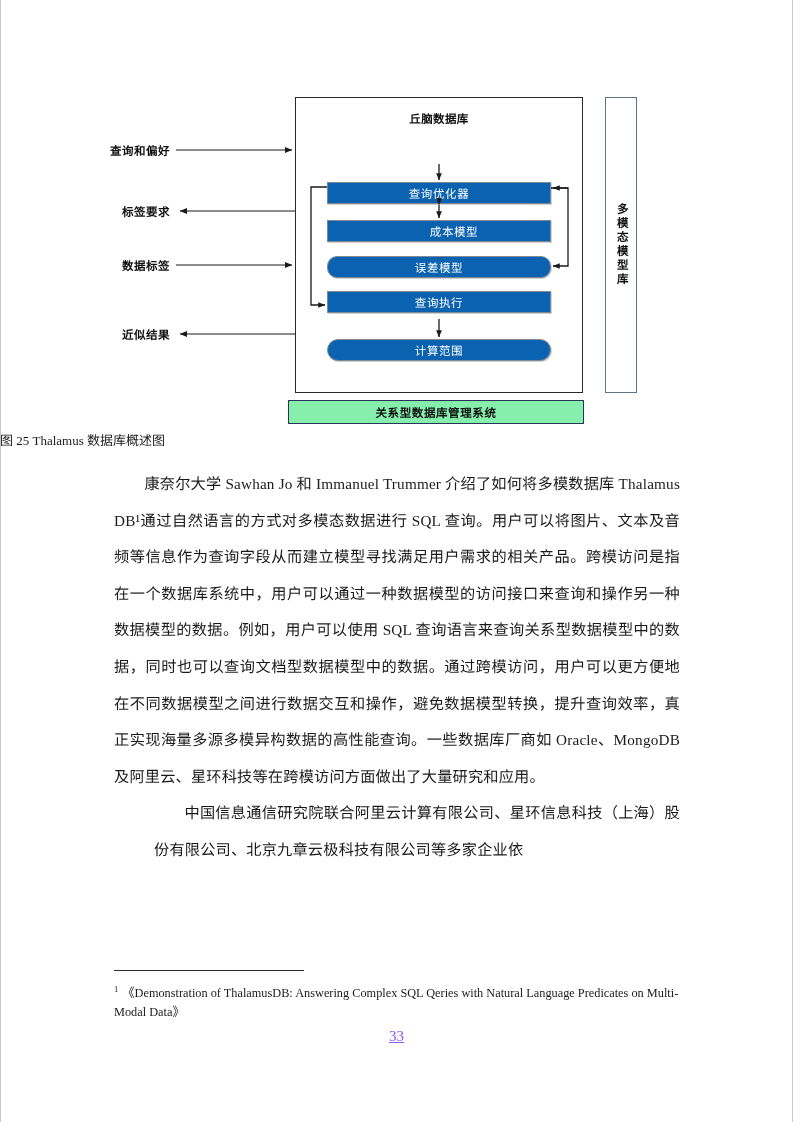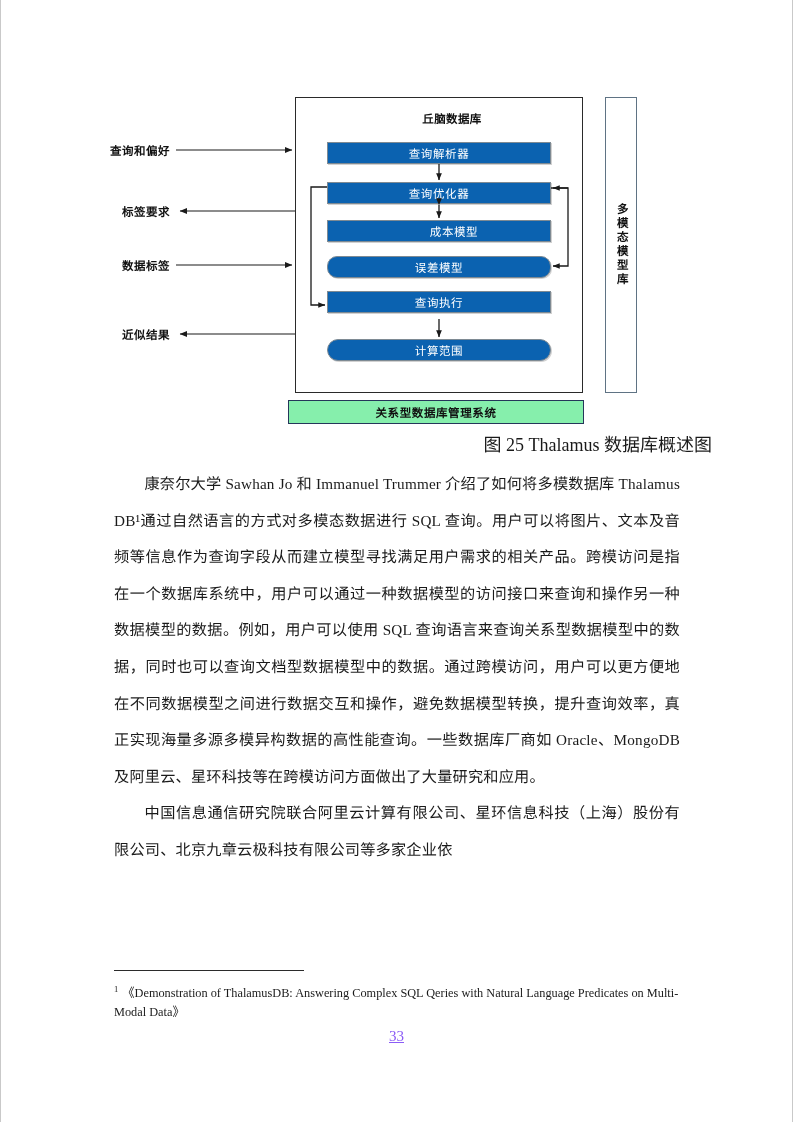--- a/index.html
+++ b/index.html
@@ -49,21 +49,20 @@
   .outer-title {
     position: absolute;
     left: 295px; top: 110px;
     width: 288px;
     text-align: center;
     font-family: "Liberation Sans", "DejaVu Sans", sans-serif;
     font-size: 11.5px;
     font-weight: 700;
     color: #111;
     letter-spacing: 0.4px;
-    padding-left: 13px;
   }
 
   
   .bbox {
     position: absolute;
     left: 327px;
     width: 224px;
     height: 22px;
     background: #0b62b0;
     border: 1px solid #7e8a93;
@@ -145,23 +144,23 @@
     position: absolute;
     left: 0; top: 0;
     width: 793px; height: 455px;
     pointer-events: none;
   }
 
   .fig-caption {
     position: absolute;
     left: 0; top: 430px;
     width: 712px;
-    text-align: right;
-    font-family: "Liberation Serif", "DejaVu Serif", serif;
-    font-size: 18px;
+    text-align: left;
+    font-family: "Liberation Serif", "DejaVu Serif", serif;
+    font-size: 13px;
     color: #1a1a1a;
   }
 
   
   .body {
     position: absolute;
     left: 114px;
     top: 466px;
     width: 566px;
   }
@@ -169,21 +168,21 @@
     font-family: "Liberation Serif", "DejaVu Serif", serif;
     font-size: 15.2px;
     line-height: 36.6px;
     text-align: justify;
     text-justify: inter-character;
     text-indent: 2em;
     margin: 0;
     color: #1a1a1a;
     letter-spacing: 0.2px;
   }
-  .para + .para { margin-top: 0; }
+  .para + .para { margin-top: 0; margin-left: 40px; }
 
   
   .footnote-rule {
     position: absolute;
     left: 114px;
     top: 970px;
     width: 190px;
     height: 0;
     border-top: 1.1px solid #2b2b2b;
   }
@@ -219,21 +218,20 @@
 <body>
 
 <div class="page">
   <div class="page-frame"></div>
 
   <div class="figure">
 
     <div class="outer-box"></div>
     <div class="outer-title">丘脑数据库</div>
 
-    <div class="bbox b1">查询解析器</div>
     <div class="bbox b2">查询优化器</div>
     <div class="bbox b3">成本模型</div>
     <div class="bbox b4">误差模型</div>
     <div class="bbox b5">查询执行</div>
     <div class="bbox b6">计算范围</div>
 
     <div class="rdbms-box">关系型数据库管理系统</div>
 
     <div class="vbox">
       <span class="vbox-text">多模态模型库</span>

